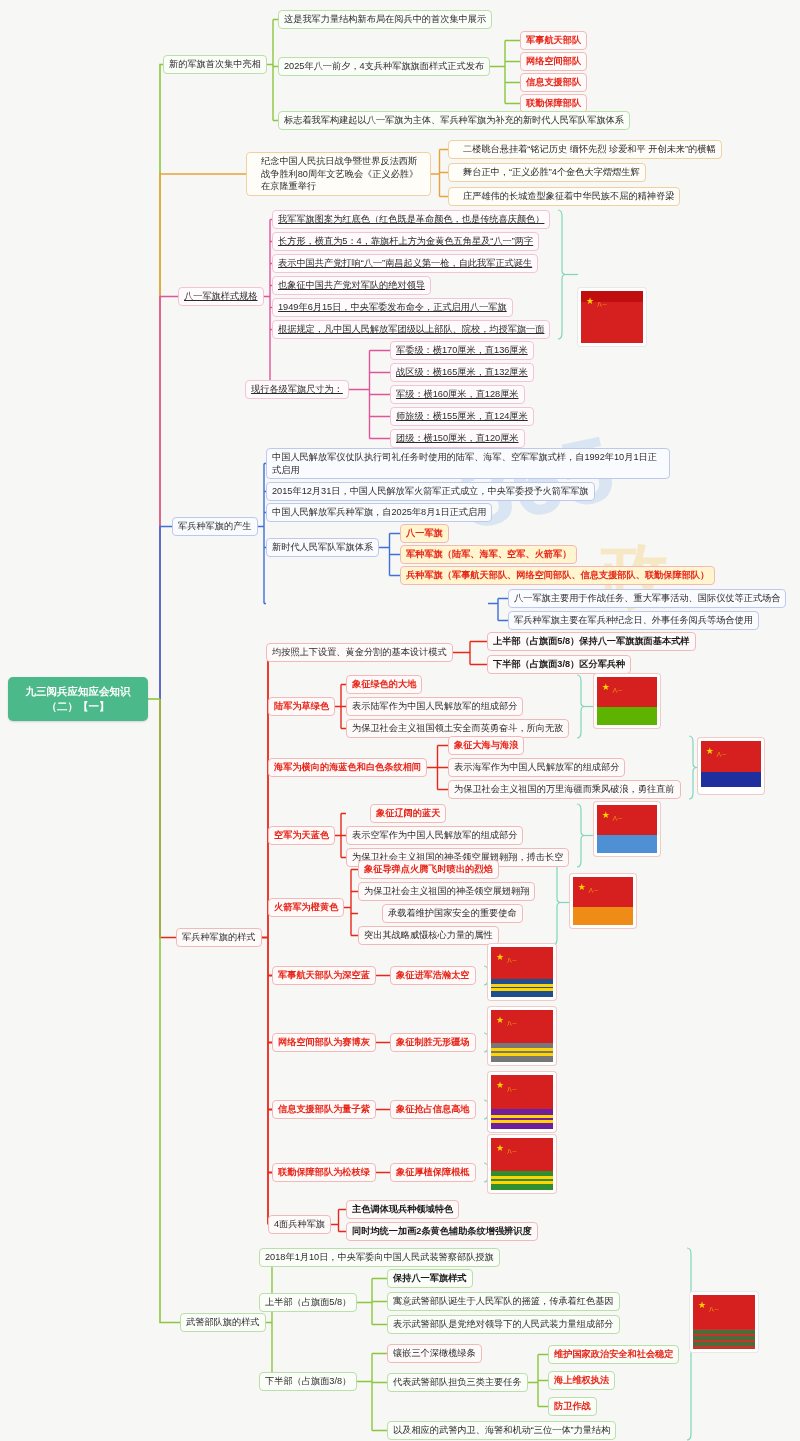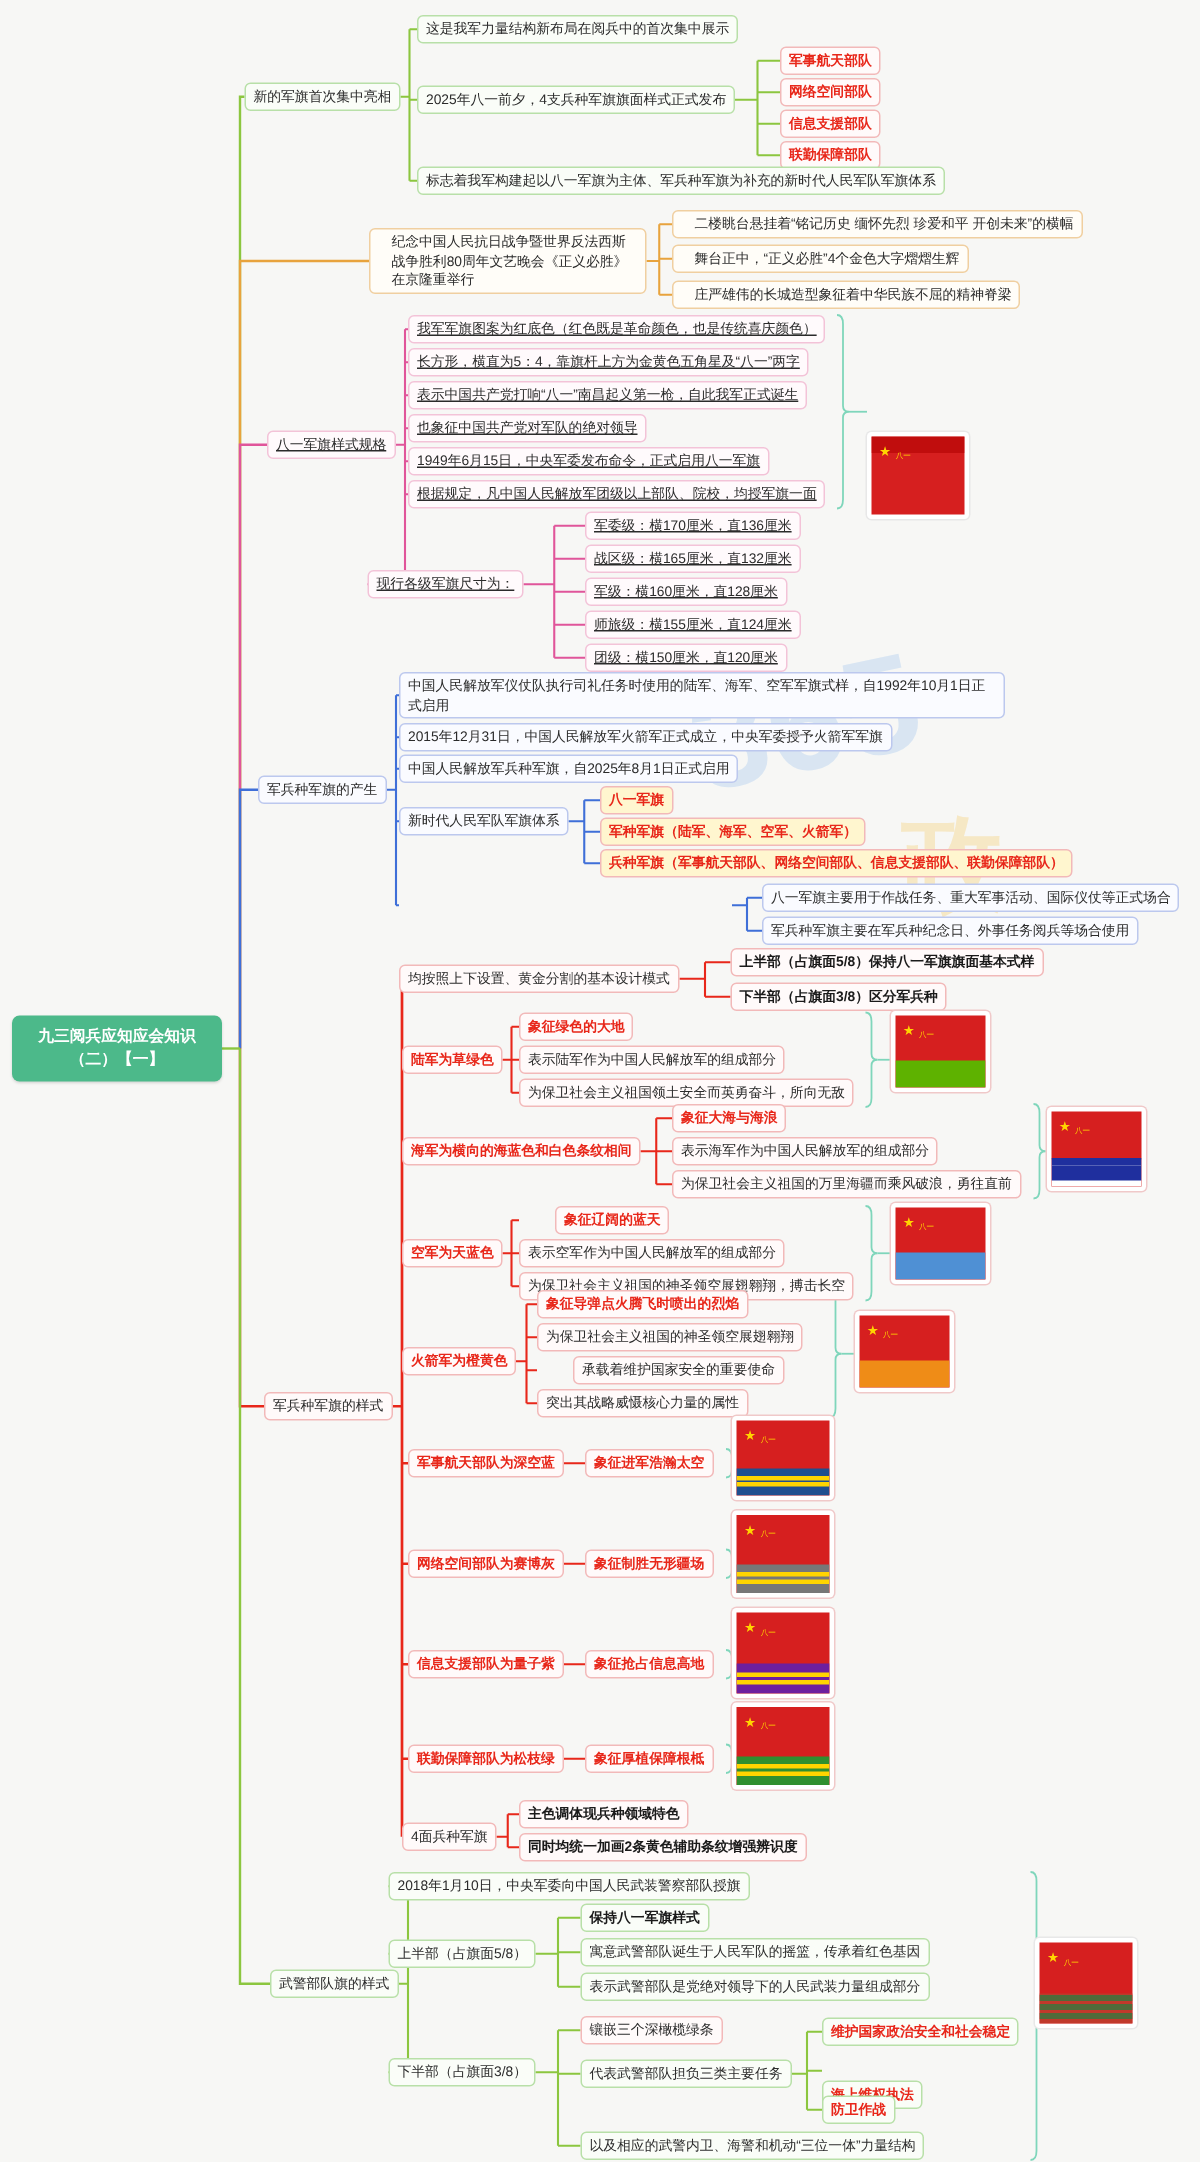--- a/index.html
+++ b/index.html
@@ -325,21 +325,21 @@
   <div class="node g" style="left:259px; top:1293px;">上半部（占旗面5/8）</div>
   <div class="node g" style="left:387px; top:1269px;"><span class="btxt">保持八一军旗样式</span></div>
   <div class="node g" style="left:387px; top:1292px;">寓意武警部队诞生于人民军队的摇篮，传承着红色基因</div>
   <div class="node g" style="left:387px; top:1315px;">表示武警部队是党绝对领导下的人民武装力量组成部分</div>
 
   <div class="node g" style="left:259px; top:1372px;">下半部（占旗面3/8）</div>
   <div class="node r" style="left:387px; top:1344px;"><span>镶嵌三个深橄榄绿条</span></div>
   <div class="node g" style="left:387px; top:1373px;">代表武警部队担负三类主要任务</div>
 
   <div class="node g" style="left:548px; top:1345px;"><span class="rtxt">维护国家政治安全和社会稳定</span></div>
-  <div class="node g" style="left:548px; top:1371px;margin-top:16px;"><span class="rtxt">海上维权执法</span></div>
+  <div class="node g" style="left:548px; top:1371px;"><span class="rtxt">海上维权执法</span></div>
   <div class="node g" style="left:548px; top:1397px;"><span class="rtxt">防卫作战</span></div>
 
   <div class="node g" style="left:387px; top:1421px;">以及相应的武警内卫、海警和机动“三位一体”力量结构</div>
 
   <div class="flagbox plain" style="left:690px; top:1292px; width:68px; height:60px;">
     <div class="flag" style="width:100%;height:100%;background:#d61f1f;">
       <div class="star">★</div>
       <div class="bayi">八一</div>
       <div class="stripe" style="bottom:0;height:37%;background:#c0392b;"></div>
       <div class="stripe" style="bottom:27%;height:4px;background:#4f6b3a;"></div>

